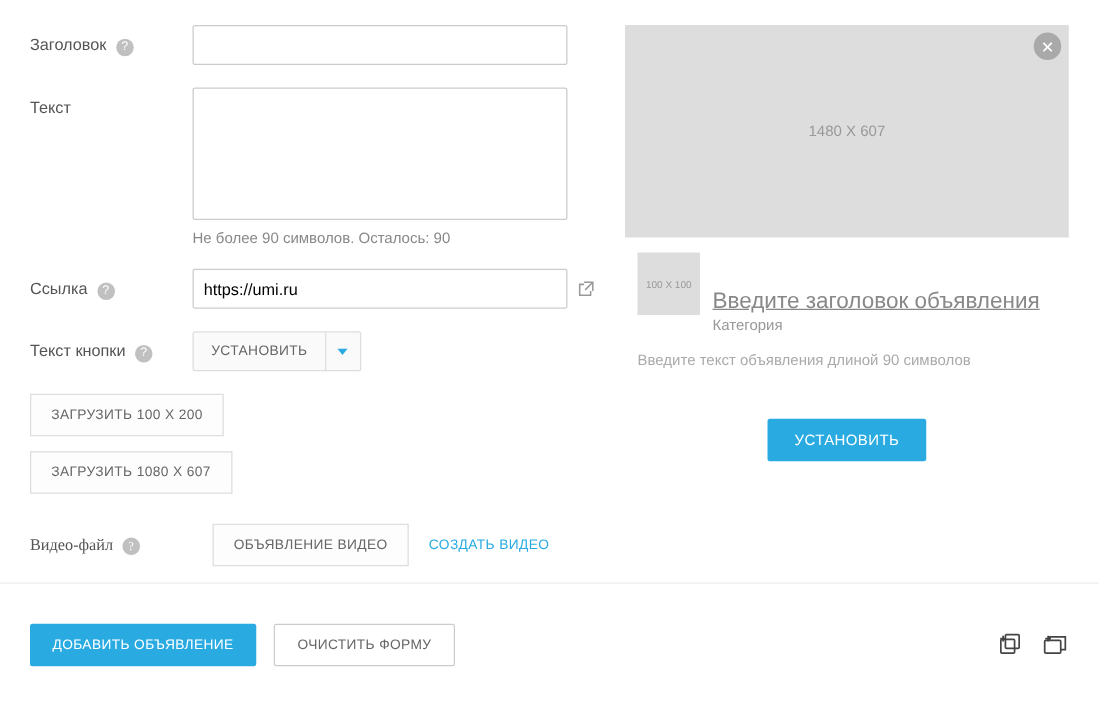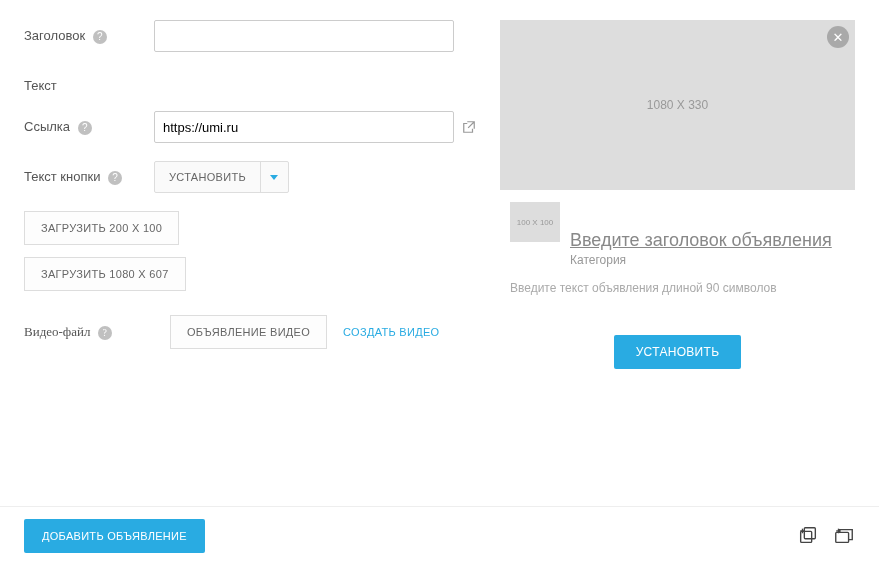--- a/index.html
+++ b/index.html
@@ -23,27 +23,27 @@
     .caret-down { width: 0; height: 0; border-left: 4px solid transparent; border-right: 4px solid transparent; border-top: 5px solid #29abe2; }
     .upload-btn { display: inline-block; border: 1px solid #ddd; background: #fdfdfd; padding: 10px 16px; font-size: 11px; color: #666; letter-spacing: 0.3px; cursor: pointer; margin-bottom: 12px; }
     .video-row { display: flex; align-items: center; gap: 16px; }
     .video-label-wrap { flex: 0 0 130px; font-size: 13px; color: #555; font-family: Liberation Serif, serif; }
     .upload-video-btn { border: 1px solid #ddd; background: #fdfdfd; padding: 10px 16px; font-size: 11px; color: #666; letter-spacing: 0.3px; cursor: pointer; }
     .create-video-link { color: #29abe2; font-size: 11px; letter-spacing: 0.3px; cursor: pointer; }
     .preview-banner { width: 100%; height: 170px; background: #ddd; display: flex; align-items: center; justify-content: center; color: #999; font-size: 12px; position: relative; }
     .close-btn { position: absolute; top: 6px; right: 6px; width: 22px; height: 22px; border-radius: 50%; background: #a9a9a9; color: #fff; display: flex; align-items: center; justify-content: center; cursor: pointer; font-size: 13px; }
     .preview-body { padding: 12px 10px; }
     .preview-header-row { display: flex; gap: 10px; align-items: flex-start; }
-    .preview-thumb { width: 50px; height: 40px; background: #ddd; display: flex; align-items: center; justify-content: center; font-size: 8px; color: #999; }
+    .preview-thumb { width: 50px; height: 50px; background: #ddd; display: flex; align-items: center; justify-content: center; font-size: 8px; color: #999; }
     .preview-title { color: #888; text-decoration: underline; font-size: 18px; margin-top: 28px; }
     .preview-category { color: #999; font-size: 12px; margin-top: 2px; }
     .preview-desc { margin-top: 14px; color: #aaa; font-size: 12px; }
     .preview-cta-wrap { text-align: center; margin-top: 40px; }
     .preview-cta { display: inline-block; background: #29abe2; color: #fff; padding: 10px 22px; font-size: 12px; letter-spacing: 0.3px; border-radius: 2px; cursor: pointer; }
-    .footer { position: absolute; bottom: 0; left: 0; right: 0; border-top: 1px solid #eee; padding: 12px 24px; display: flex; align-items: center; gap: 14px; }
+    .footer { position: absolute; bottom: 0; left: 0; right: 0; border-top: 1px solid #eee; padding: 32px 24px; display: flex; align-items: center; gap: 14px; }
     .btn-primary { background: #29abe2; color: #fff; border: none; padding: 11px 18px; font-size: 11px; letter-spacing: 0.3px; cursor: pointer; border-radius: 2px; }
     .btn-secondary { background: #fff; border: 1px solid #ccc; color: #666; padding: 10px 18px; font-size: 11px; letter-spacing: 0.3px; cursor: pointer; border-radius: 2px; }
     .footer-spacer { flex: 1; }
     .footer-icon { width: 22px; height: 22px; cursor: pointer; display:flex; align-items:center; justify-content:center; }
     .footer-icon svg { width: 22px; height: 22px; stroke: #444; fill: none; stroke-width: 1.5; }
   </style>
 </head>
 <body>
 
 <div class="container">
@@ -56,20 +56,24 @@
           <span class="help-icon">?</span>
         </div>
         <div class="form-control">
           <input class="text-input" value="" style="">
         </div>
       </div>
 
       <div class="form-row">
         <div class="form-label">
           <span>Текст</span>
+        </div>
+        <div class="form-control">
+          <textarea class="textarea" style=""></textarea>
+          <div class="hint">Не более 90 символов. Осталось: 90</div>
         </div>
       </div>
 
       <div class="form-row">
         <div class="form-label">
           <span>Ссылка</span>
           <span class="help-icon">?</span>
         </div>
         <div class="form-control">
           <div class="link-wrap">
@@ -92,60 +96,61 @@
           <div class="dropdown">
             <span class="dropdown-label">УСТАНОВИТЬ</span>
             <span class="dropdown-caret">
                 <span class="caret-down"></span>
               </span>
           </div>
         </div>
       </div>
 
       <div>
-        <div class="upload-btn">ЗАГРУЗИТЬ 200 X 100</div>
+        <div class="upload-btn">ЗАГРУЗИТЬ 100 X 200</div>
       </div>
       <div>
         <div class="upload-btn">ЗАГРУЗИТЬ 1080 X 607</div>
       </div>
 
       <div class="video-row" style="margin-top:12px;">
         <div class="video-label-wrap">
           <span>Видео-файл</span>
           <span class="help-icon">?</span>
         </div>
         <div class="upload-video-btn">ОБЪЯВЛЕНИЕ ВИДЕО</div>
         <span class="create-video-link">СОЗДАТЬ ВИДЕО</span>
       </div>
 
     </div>
 
     <div class="preview-col">
       <div class="preview-banner">
-        <span>1080 X 330</span>
+        <span>1480 X 607</span>
         <div class="close-btn">✕</div>
       </div>
       <div class="preview-body">
         <div class="preview-header-row">
           <div class="preview-thumb">100 X 100</div>
           <div>
             <div class="preview-title">Введите заголовок объявления</div>
             <div class="preview-category">Категория</div>
           </div>
         </div>
         <div class="preview-desc">Введите текст объявления длиной 90 символов</div>
         <div class="preview-cta-wrap">
           <div class="preview-cta">УСТАНОВИТЬ</div>
         </div>
       </div>
     </div>
   </div>
 
   <div class="footer">
     <button class="btn-primary">ДОБАВИТЬ ОБЪЯВЛЕНИЕ</button>
+    <button class="btn-secondary">ОЧИСТИТЬ ФОРМУ</button>
     <div class="footer-spacer"></div>
     <div class="footer-icon">
       <svg viewBox="0 0 24 24">
           <rect x="4" y="7" width="12" height="12" rx="1"></rect>
           <rect x="8" y="3" width="12" height="12" rx="1"></rect>
           <line x1="6" y1="4" x2="6" y2="9"></line>
           <line x1="3.5" y1="6.5" x2="8.5" y2="6.5"></line>
         </svg>
     </div>
     <div class="footer-icon">

